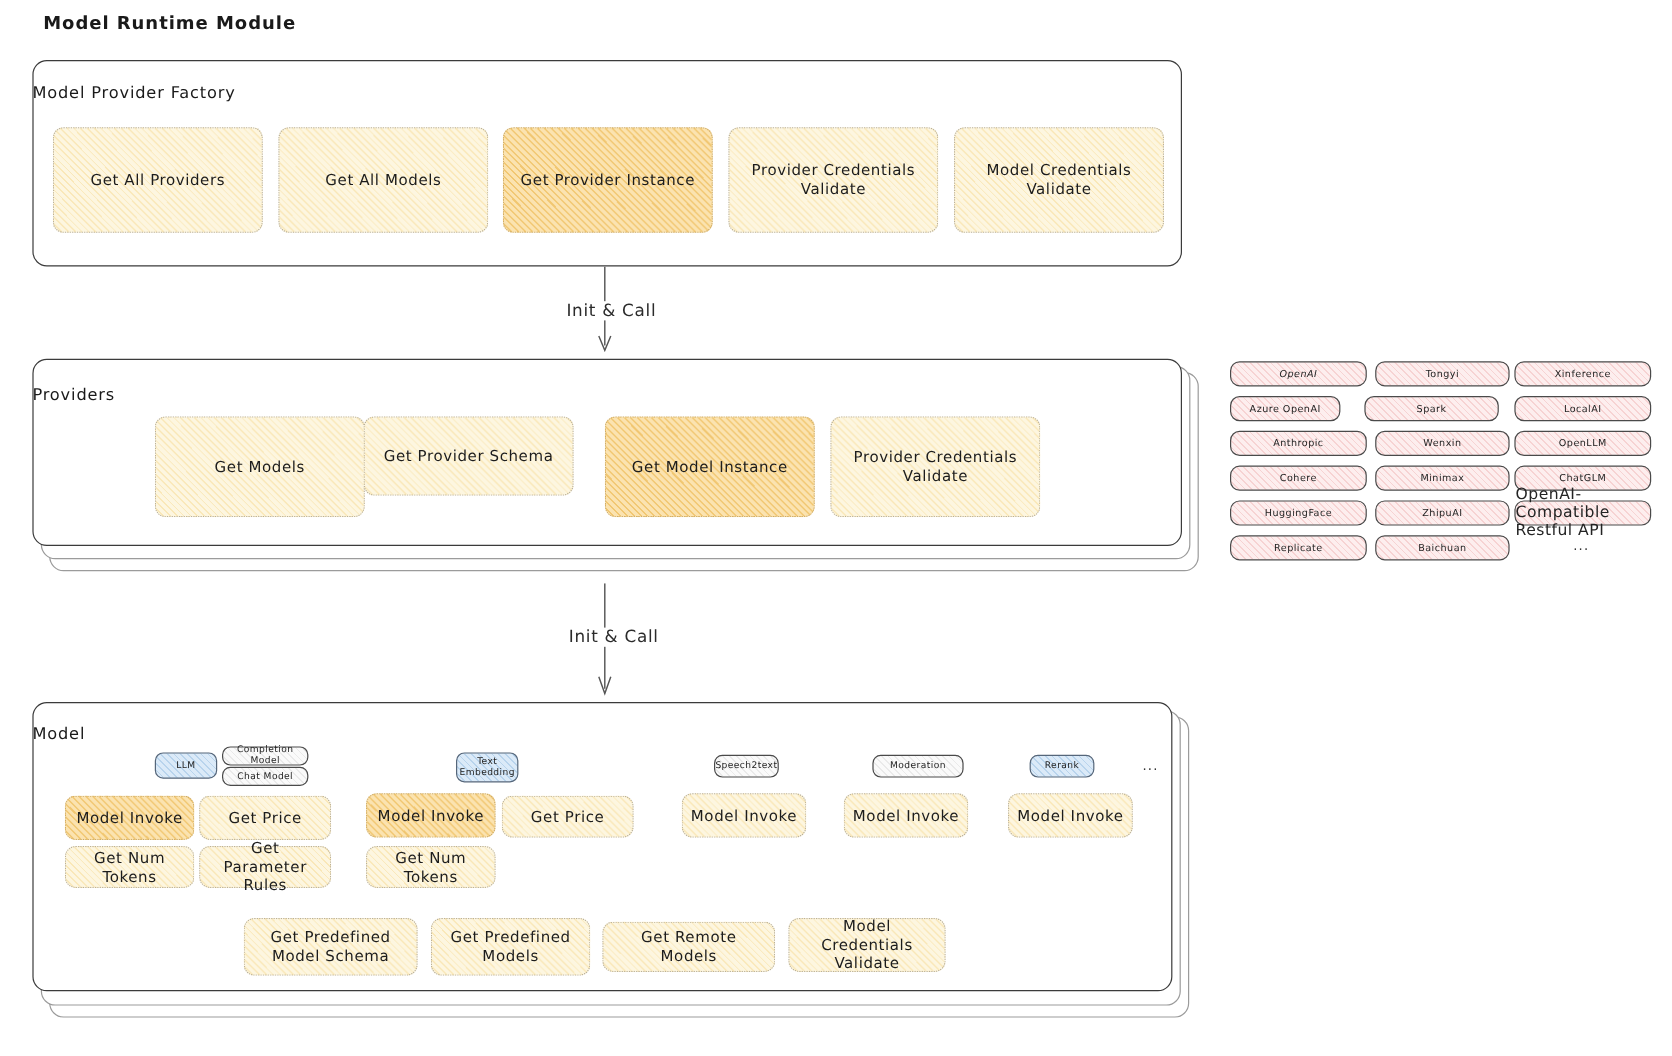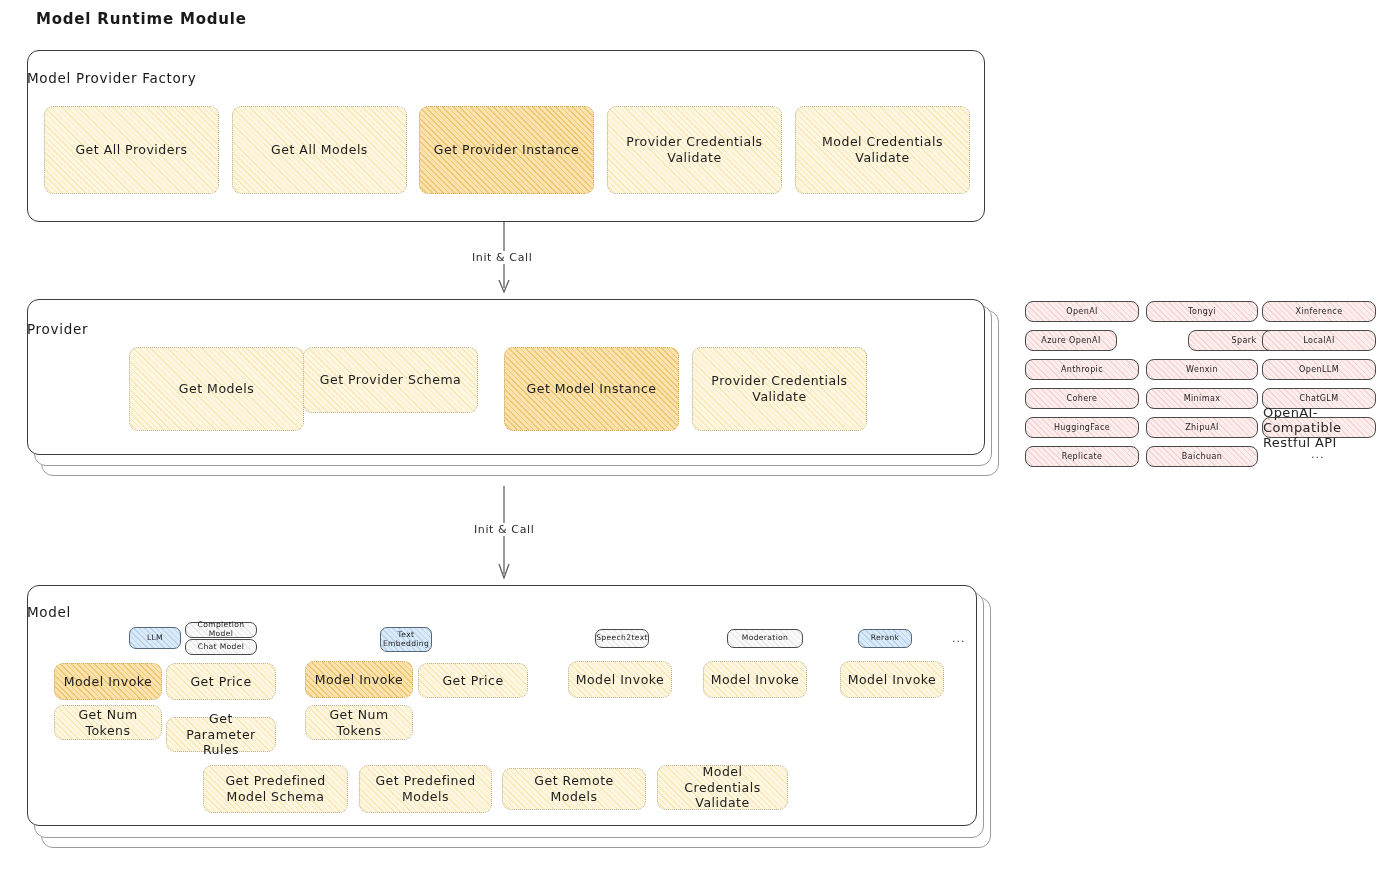--- a/index.html
+++ b/index.html
@@ -107,21 +107,21 @@
         rgba(120,170,215,.35) 0px,
         rgba(120,170,215,.35) 1px,
         rgba(120,170,215,0) 1px,
         rgba(120,170,215,0) 4px);
     border-color:#55667a;
   }
 
   
   .arrow{position:absolute;}
   .arrow-label{
-    position:absolute; font-size:11px; color:#2b2b2b; letter-spacing:.6px;
+    position:absolute; font-size:14px; color:#2b2b2b; letter-spacing:.6px;
     background:#fff; padding:0 4px; white-space:nowrap;
   }
 </style>
 </head>
 <body>
 
 <div id="page-title" class="hand">Model Runtime Module</div>
 
 <div class="panel" style="left:27px; top:50px; width:958px; height:172px;"></div>
 <div class="panel-title hand" style="left:27px; top:70px; width:958px;">Model Provider Factory</div>
@@ -134,36 +134,36 @@
 
 <svg class="arrow" style="left:494px; top:222px;" width="20" height="76">
   <line x1="10" y1="0" x2="10" y2="66" stroke="#555" stroke-width="1.2"></line>
   <path d="M5,58 L10,70 L15,58" fill="none" stroke="#555" stroke-width="1.2"></path>
 </svg>
 <div class="arrow-label hand" style="left:468px; top:251px;">Init &amp; Call</div>
 
 <div class="panel-shadow" style="left:41px; top:310px; width:958px; height:166px;"></div>
 <div class="panel-shadow" style="left:34px; top:305px; width:958px; height:161px;"></div>
 <div class="panel" style="left:27px; top:299px; width:958px; height:156px;"></div>
-<div class="panel-title hand" style="left:27px; top:321px; width:958px;">Provider</div>
+<div class="panel-title hand" style="left:27px; top:321px; width:958px;">Providers</div>
 
 <div class="hbox" style="left:129px; top:347px; width:175px; height:84px;">Get Models</div>
 <div class="hbox" style="left:303px; top:347px; width:175px; height:66px;">Get Provider Schema</div>
 <div class="hbox hi" style="left:504px; top:347px; width:175px; height:84px;">Get Model Instance</div>
 <div class="hbox" style="left:692px; top:347px; width:175px; height:84px;">Provider Credentials Validate</div>
 
 <div id="provider-list">
-    <div class="ptag" style="left: 1025px; top: 301px; width: 114px; height: 21px;">OpenAI</div>
+    <div class="ptag" style="left: 1025px; top: 301px; width: 114px; height: 21px; font-style: italic;">OpenAI</div>
     <div class="ptag" style="left: 1025px; top: 330px; width: 92px; height: 21px;">Azure OpenAI</div>
     <div class="ptag" style="left: 1025px; top: 359px; width: 114px; height: 21px;">Anthropic</div>
     <div class="ptag" style="left: 1025px; top: 388px; width: 114px; height: 21px; text-align: right;">Cohere</div>
     <div class="ptag" style="left: 1025px; top: 417px; width: 114px; height: 21px;">HuggingFace</div>
     <div class="ptag" style="left: 1025px; top: 446px; width: 114px; height: 21px;">Replicate</div>
     <div class="ptag" style="left: 1146px; top: 301px; width: 112px; height: 21px;">Tongyi</div>
-    <div class="ptag" style="left: 1188px; top: 330px; width: 112px; height: 21px;">Spark</div>
+    <div class="ptag" style="left: 1137px; top: 330px; width: 112px; height: 21px;">Spark</div>
     <div class="ptag" style="left: 1146px; top: 359px; width: 112px; height: 21px;">Wenxin</div>
     <div class="ptag" style="left: 1146px; top: 388px; width: 112px; height: 21px;">Minimax</div>
     <div class="ptag" style="left: 1146px; top: 417px; width: 112px; height: 21px;">ZhipuAI</div>
     <div class="ptag" style="left: 1146px; top: 446px; width: 112px; height: 21px;">Baichuan</div>
     <div class="ptag" style="left: 1262px; top: 301px; width: 114px; height: 21px;">Xinference</div>
     <div class="ptag" style="left: 1262px; top: 330px; width: 114px; height: 21px;">LocalAI</div>
     <div class="ptag" style="left: 1262px; top: 359px; width: 114px; height: 21px;">OpenLLM</div>
     <div class="ptag" style="left: 1262px; top: 388px; width: 114px; height: 21px;">ChatGLM</div>
     <div class="ptag" style="left: 1262px; top: 417px; width: 114px; height: 21px; font-size: 13px;">OpenAI-Compatible Restful API</div>
     <div class="ellipsis hand" style="left: 1311px; top: 448px;">...</div>
@@ -186,21 +186,21 @@
 
 <div class="pill blue" style="left:380px; top:627px; width:52px; height:25px;">Text Embedding</div>
 <div class="pill" style="left:595px; top:629px; width:54px; height:19px;">Speech2text</div>
 <div class="pill" style="left:727px; top:629px; width:76px; height:19px;">Moderation</div>
 <div class="pill blue" style="left:858px; top:629px; width:54px; height:19px;">Rerank</div>
 <div class="ellipsis hand" style="left:952px; top:632px;">...</div>
 
 <div class="hbox hi" style="left:54px; top:663px; width:108px; height:37px;">Model Invoke</div>
 <div class="hbox" style="left:166px; top:663px; width:110px; height:37px;">Get Price</div>
 <div class="hbox" style="left:54px; top:705px; width:108px; height:35px;">Get Num Tokens</div>
-<div class="hbox" style="left:166px; top:705px; width:110px; height:35px;margin-top:12px;">Get Parameter Rules</div>
+<div class="hbox" style="left:166px; top:705px; width:110px; height:35px;">Get Parameter Rules</div>
 
 <div class="hbox hi" style="left:305px; top:661px; width:108px; height:37px;">Model Invoke</div>
 <div class="hbox" style="left:418px; top:663px; width:110px; height:35px;">Get Price</div>
 <div class="hbox" style="left:305px; top:705px; width:108px; height:35px;">Get Num Tokens</div>
 
 <div class="hbox" style="left:568px; top:661px; width:104px; height:37px;">Model Invoke</div>
 <div class="hbox" style="left:703px; top:661px; width:104px; height:37px;">Model Invoke</div>
 <div class="hbox" style="left:840px; top:661px; width:104px; height:37px;">Model Invoke</div>
 
 <div class="hbox" style="left:203px; top:765px; width:145px; height:48px;">Get Predefined Model Schema</div>

